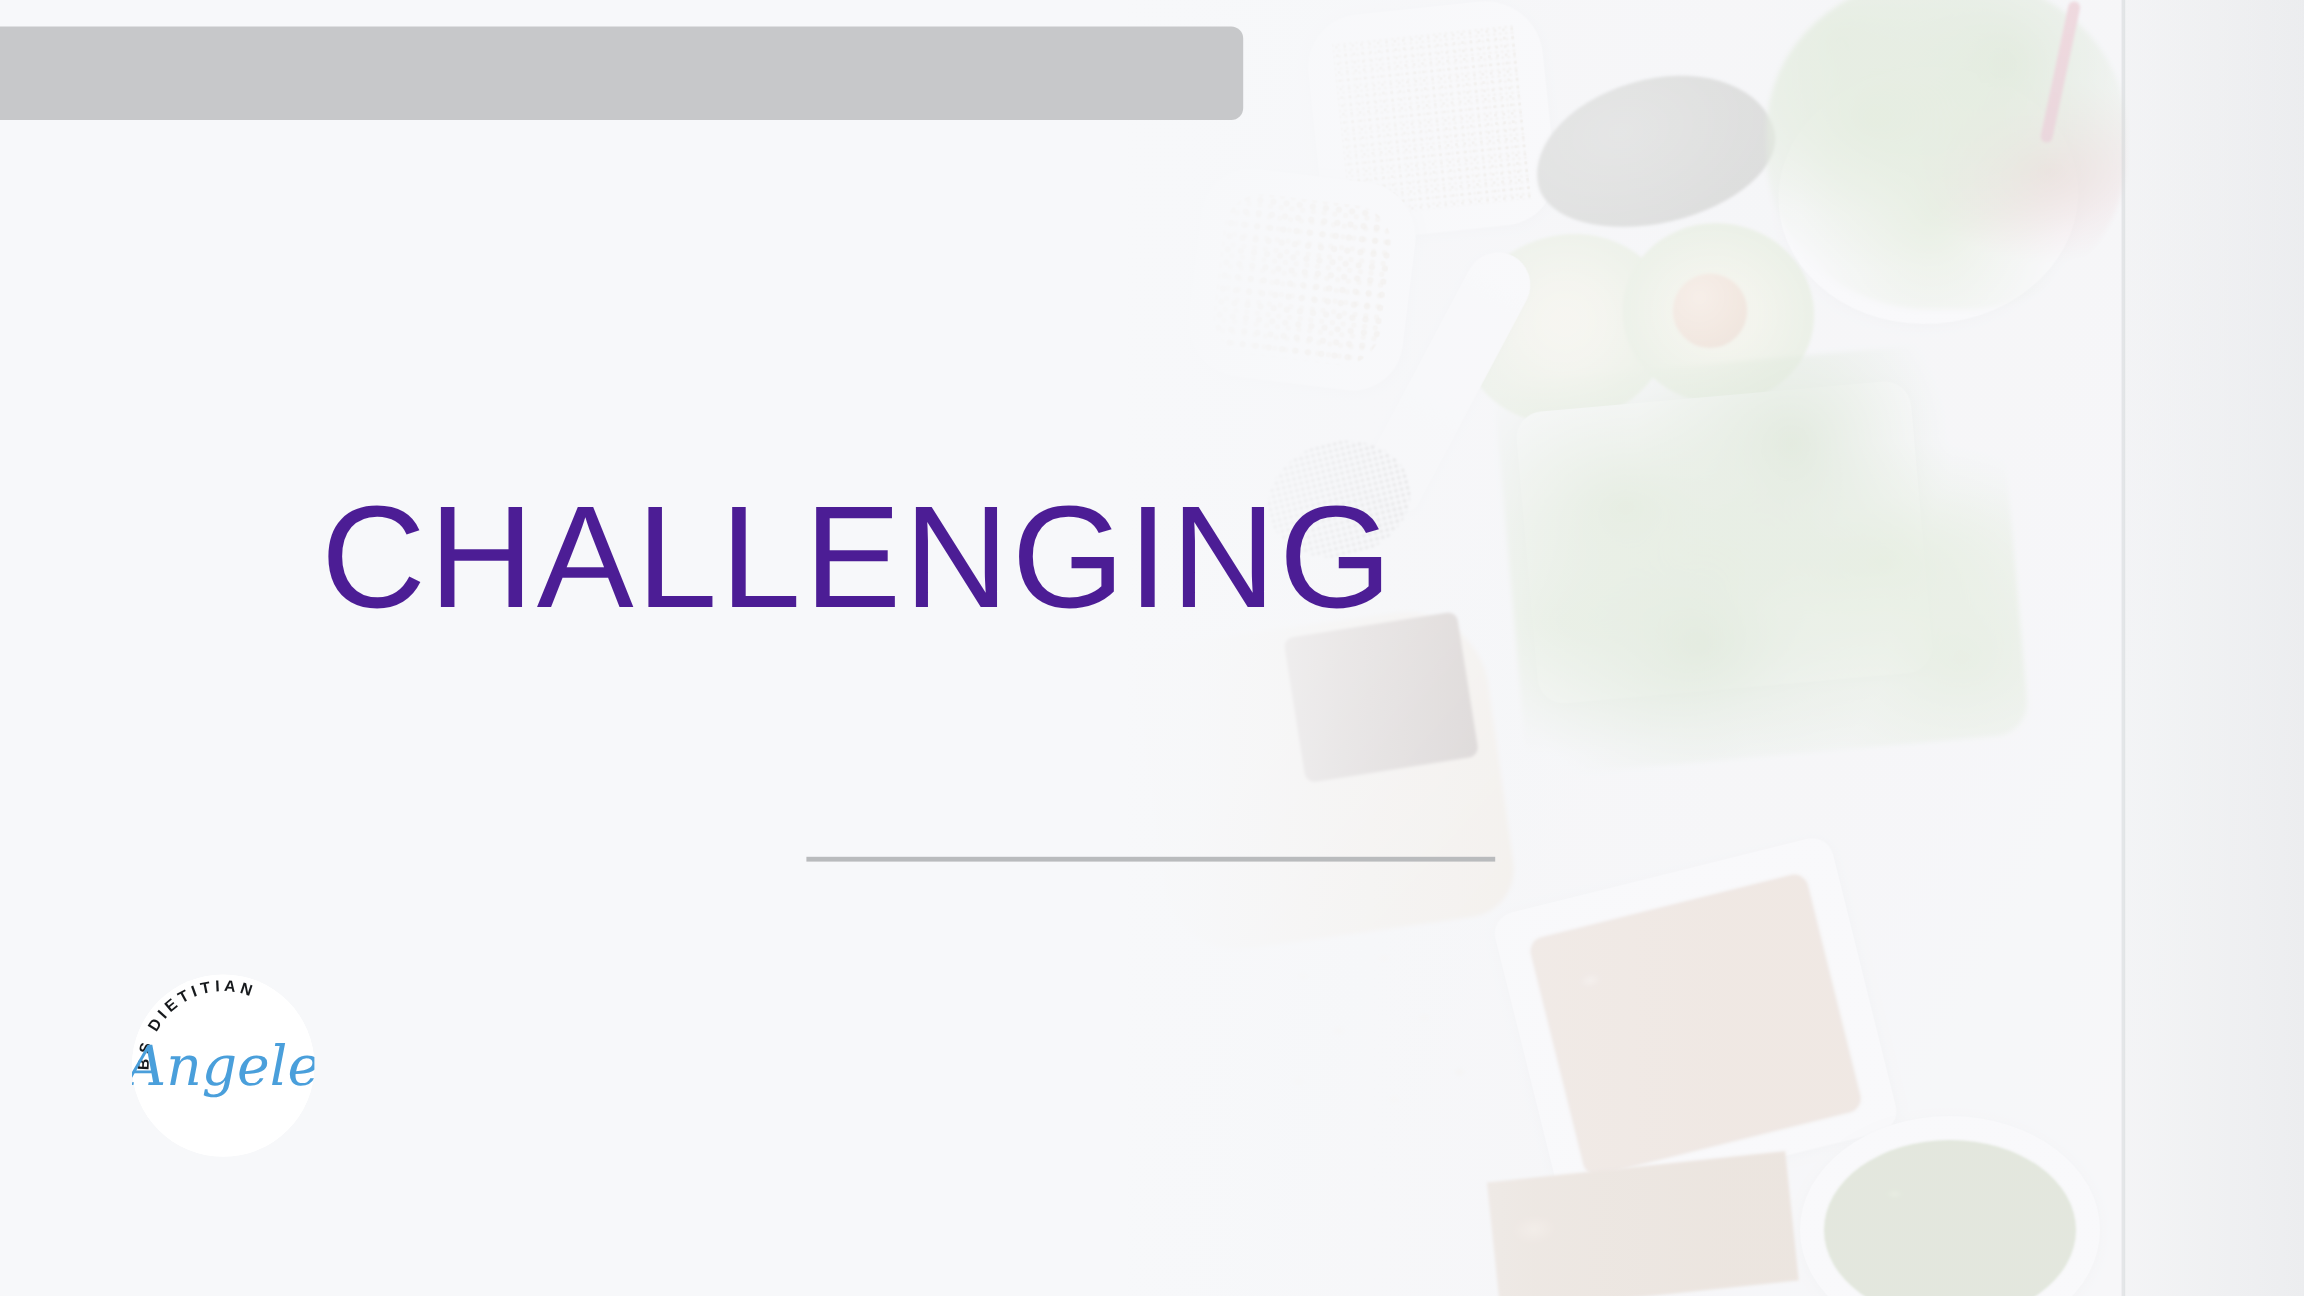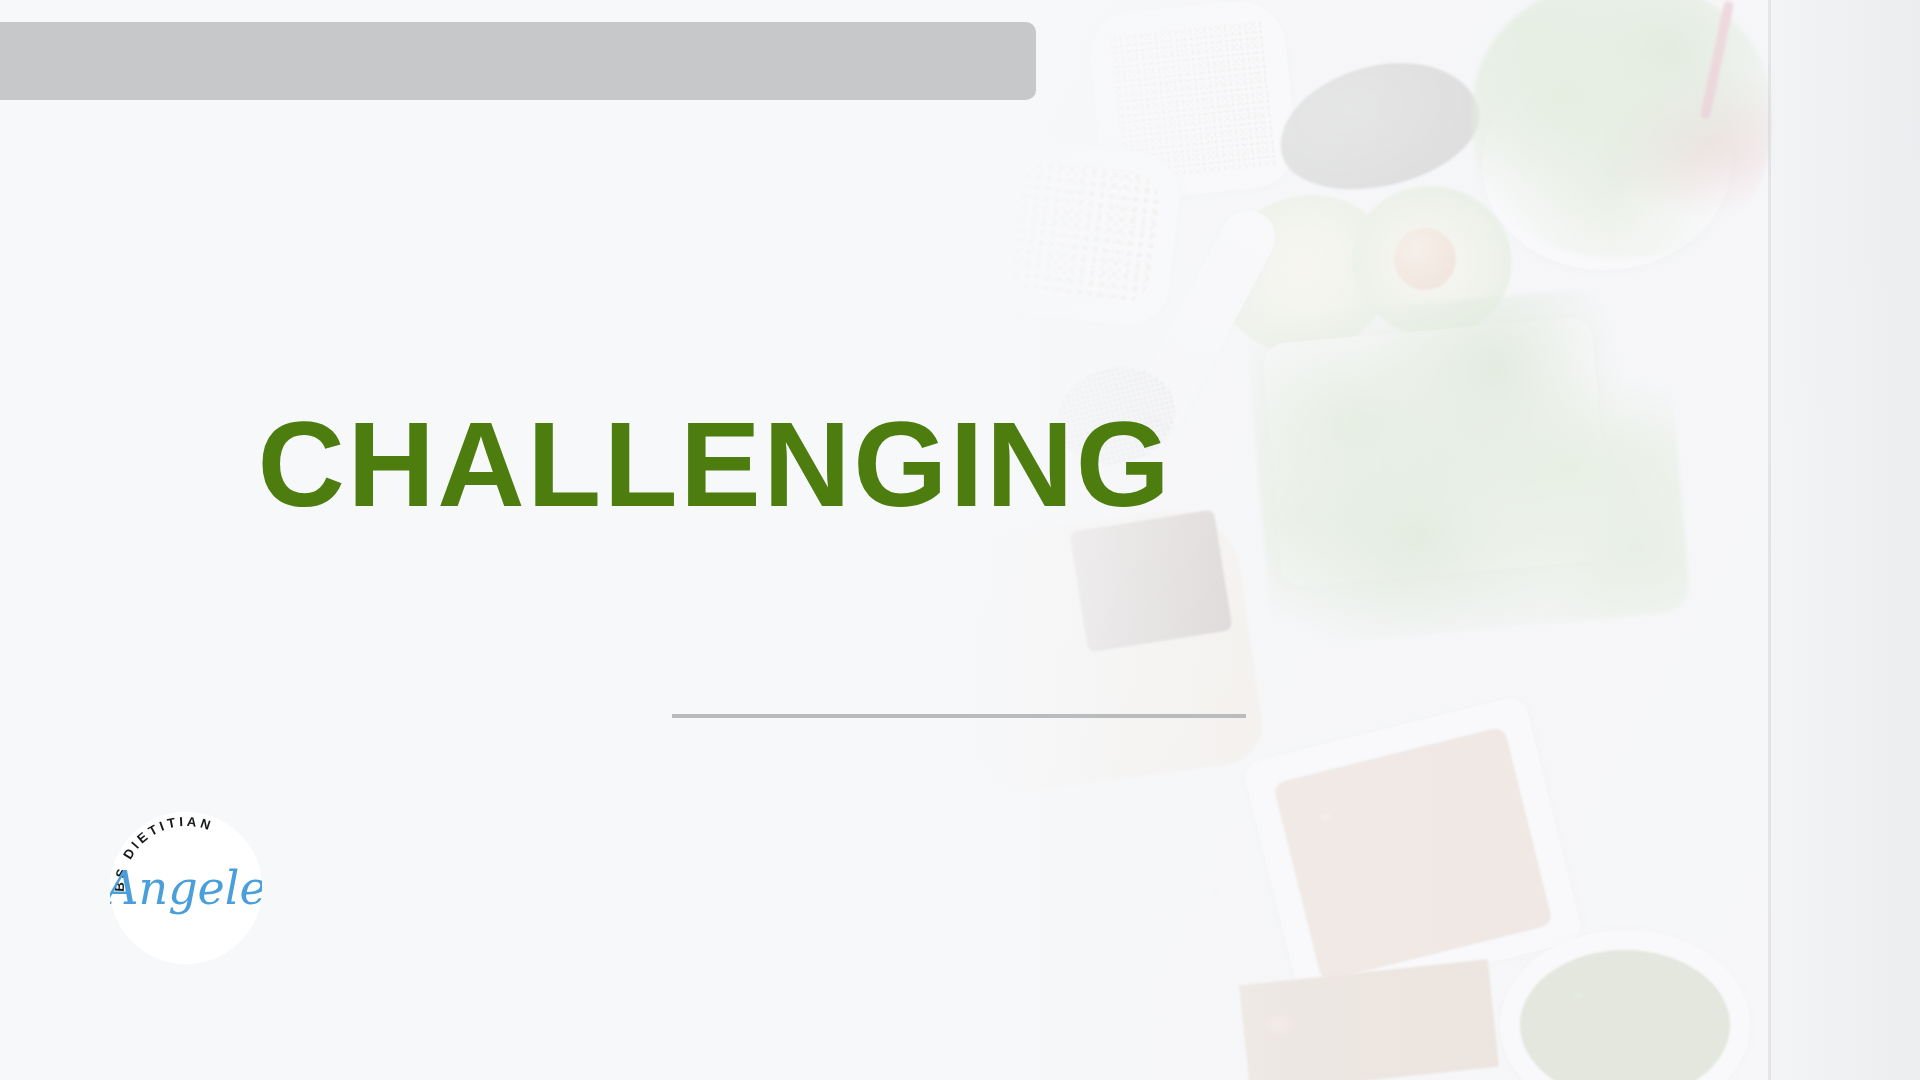--- a/index.html
+++ b/index.html
@@ -382,24 +382,24 @@
 
   
   .title-block {
     position: absolute;
     left: 0; top: 400px;
     width: 1430px;
     text-align: center;
   }
   .slide-title {
     margin: 0;
-    color: #4d7c0f;
+    color: #4c1d95;
     font-family: "Liberation Sans", sans-serif;
     font-size: 121px;
-    font-weight: 700;
+    font-weight: 400;
     line-height: 1.07;
     letter-spacing: 2.5px;
     text-transform: uppercase;
   }
   .title-line { display: block; }
 
   .title-rule {
     position: absolute;
     left: 672px; top: 714px;
     width: 574px; height: 4px;

